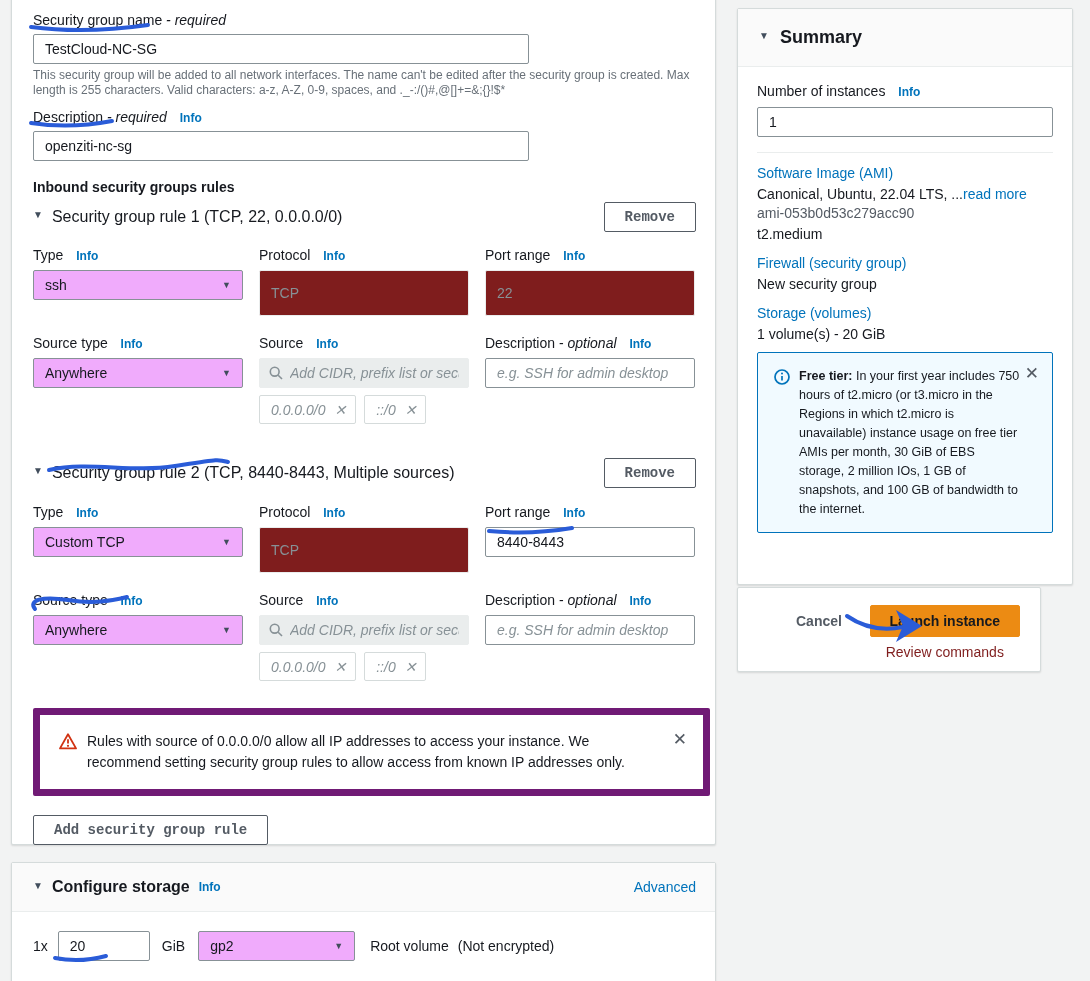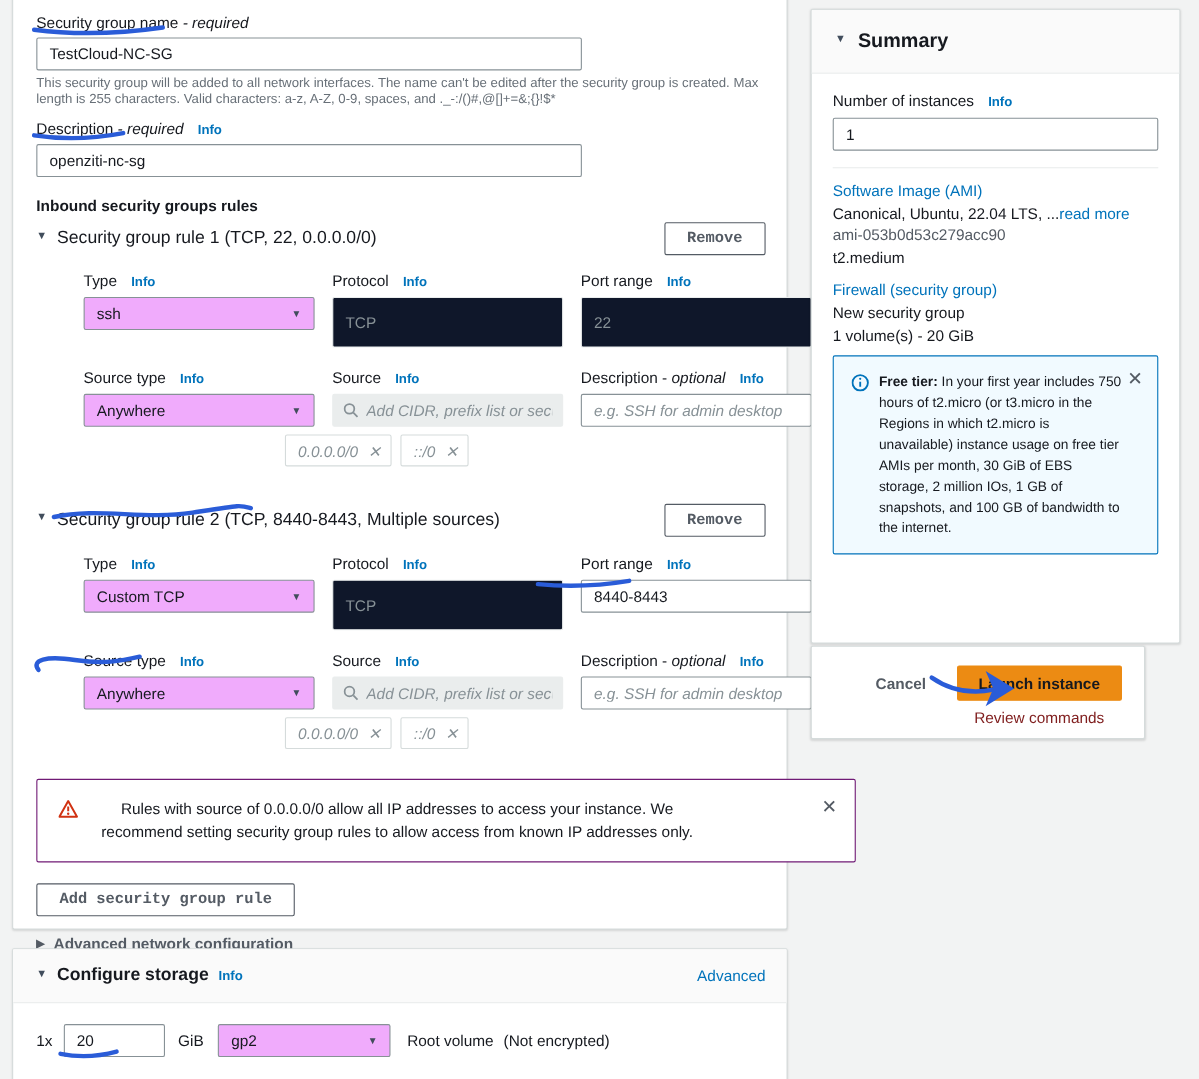--- a/index.html
+++ b/index.html
@@ -29,51 +29,51 @@
   .rule-head { margin-top:7px; height:30px; display:flex; align-items:center; }
   .rule-head.second { margin-top:34px; }
   .caret { font-size:10px; color:#414d5c; margin-right:9px; position:relative; top:-3px; cursor:pointer; }
   .rule-title { font-size:16px; color:#16191f; }
   .btn-secondary {
     margin-left:auto; height:30px; padding:0 20px;
     display:inline-flex; align-items:center; justify-content:center;
     background:#fff; border:1px solid #545b64; border-radius:2px;
     color:#545b64; font-weight:700; font-size:14px; font-family:Liberation Mono, monospace; cursor:pointer;
   }
-  .rule-grid { margin-top:15px; display:grid; grid-template-columns:210px 210px 210px; column-gap:16px; row-gap:19px;margin-left:43px; }
+  .rule-grid { margin-top:15px; display:grid; grid-template-columns:210px 210px 210px; column-gap:16px; row-gap:19px; }
   .field .ctrl { margin-top:5px; }
   .sel {
     height:30px; border:1px solid #879196; border-radius:2px; background:#f0abfc;
     display:flex; align-items:center; padding:0 11px; cursor:pointer;
   }
   .sel .sel-caret { margin-left:auto; font-size:9px; color:#414d5c; }
   .ro-field {
-    height:46px; background:#0f172a; border:1px solid #eaeded; border-radius:2px;
+    height:46px; background:#7f1d1d; border:1px solid #eaeded; border-radius:2px;
     display:flex; align-items:center; padding:0 11px; color:#879196;
   }
   .plain-input {
     height:30px; width:100%; border:1px solid #879196; border-radius:2px;
     padding:0 11px; font:14px "Liberation Sans", sans-serif; color:#16191f; outline:none; background:#fff;
   }
   .plain-input::placeholder, .search-box input::placeholder { color:#879196; font-style:italic; }
   .search-box {
     height:30px; background:#eaeded; border:1px solid #eaeded; border-radius:2px;
     display:flex; align-items:center; gap:7px; padding:0 9px;
   }
   .search-box input { flex:1; min-width:0; background:transparent; border:none; outline:none;
     font:14px "Liberation Sans", sans-serif; color:#16191f; }
   .chips-row { margin-top:7px; margin-left:226px; display:flex; gap:8px;font-style:italic; }
   .chip {
     display:inline-flex; align-items:center; gap:9px; height:29px; padding:0 9px 0 11px;
     border:1px solid #d5dbdb; border-radius:2px; background:#fff; color:#879196; font-size:14px;
   }
   .chip .chip-x { color:#879196; font-size:14px; cursor:pointer; line-height:1; }
   .warning-box {
-    margin-top:27px; width:745px; border:1px solid #701a75; border-radius:2px;
-    padding:16px 16px 16px 19px; display:flex; gap:10px; background:#fff;text-align:center;
+    margin-top:27px; width:677px; border:7px solid #701a75; border-radius:2px;
+    padding:16px 16px 16px 19px; display:flex; gap:10px; background:#fff;
   }
   .warning-text { width:560px; font-size:14px; line-height:21px; color:#16191f; }
   .close-x { margin-left:auto; color:#545b64; font-size:17px; line-height:1; cursor:pointer; }
   .add-rule { margin-top:19px; margin-left:0; }
   .adv-net { margin-top:17px; display:flex; align-items:center; gap:8px; color:#545b64; font-weight:700; cursor:pointer; }
   .adv-net .tri { font-size:10px; color:#545b64; }
   
   #storage-card { left:11px; top:862px; width:705px; height:130px; padding:0; }
   .storage-head {
     height:49px; background:#fafafa; border-bottom:1px solid #eaeded;
@@ -321,20 +321,21 @@
     <div class="sum-value">
       <span>Canonical, Ubuntu, 22.04 LTS, ...</span><span class="read-more">read more</span>
     </div>
     <div class="sum-sub">ami-053b0d53c279acc90</div>
 
     <div class="sum-value">t2.medium</div>
 
     <div class="sum-link" style="margin-top:13px;">Firewall (security group)</div>
     <div class="sum-value">New security group</div>
 
+    <div class="sum-link" style="margin-top:13px;">Storage (volumes)</div>
     <div class="sum-value">1 volume(s) - 20 GiB</div>
 
     <div class="free-tier">
       <svg class="icon" width="16" height="16" viewBox="0 0 16 16" style="margin-top:2px; flex:none;">
         <circle cx="8" cy="8" r="7" fill="none" stroke="#0073bb" stroke-width="1.7"></circle>
         <line x1="8" y1="7" x2="8" y2="11.6" stroke="#0073bb" stroke-width="1.7"></line>
         <circle cx="8" cy="4.4" r="1" fill="#0073bb"></circle>
       </svg>
       <div class="free-tier-text"><b>Free tier:</b><span> In your first year includes 750 hours of t2.micro (or t3.micro in the Regions in which t2.micro is unavailable) instance usage on free tier AMIs per month, 30 GiB of EBS storage, 2 million IOs, 1 GB of snapshots, and 100 GB of bandwidth to the internet.</span></div>
       <span class="close-x">✕</span>

